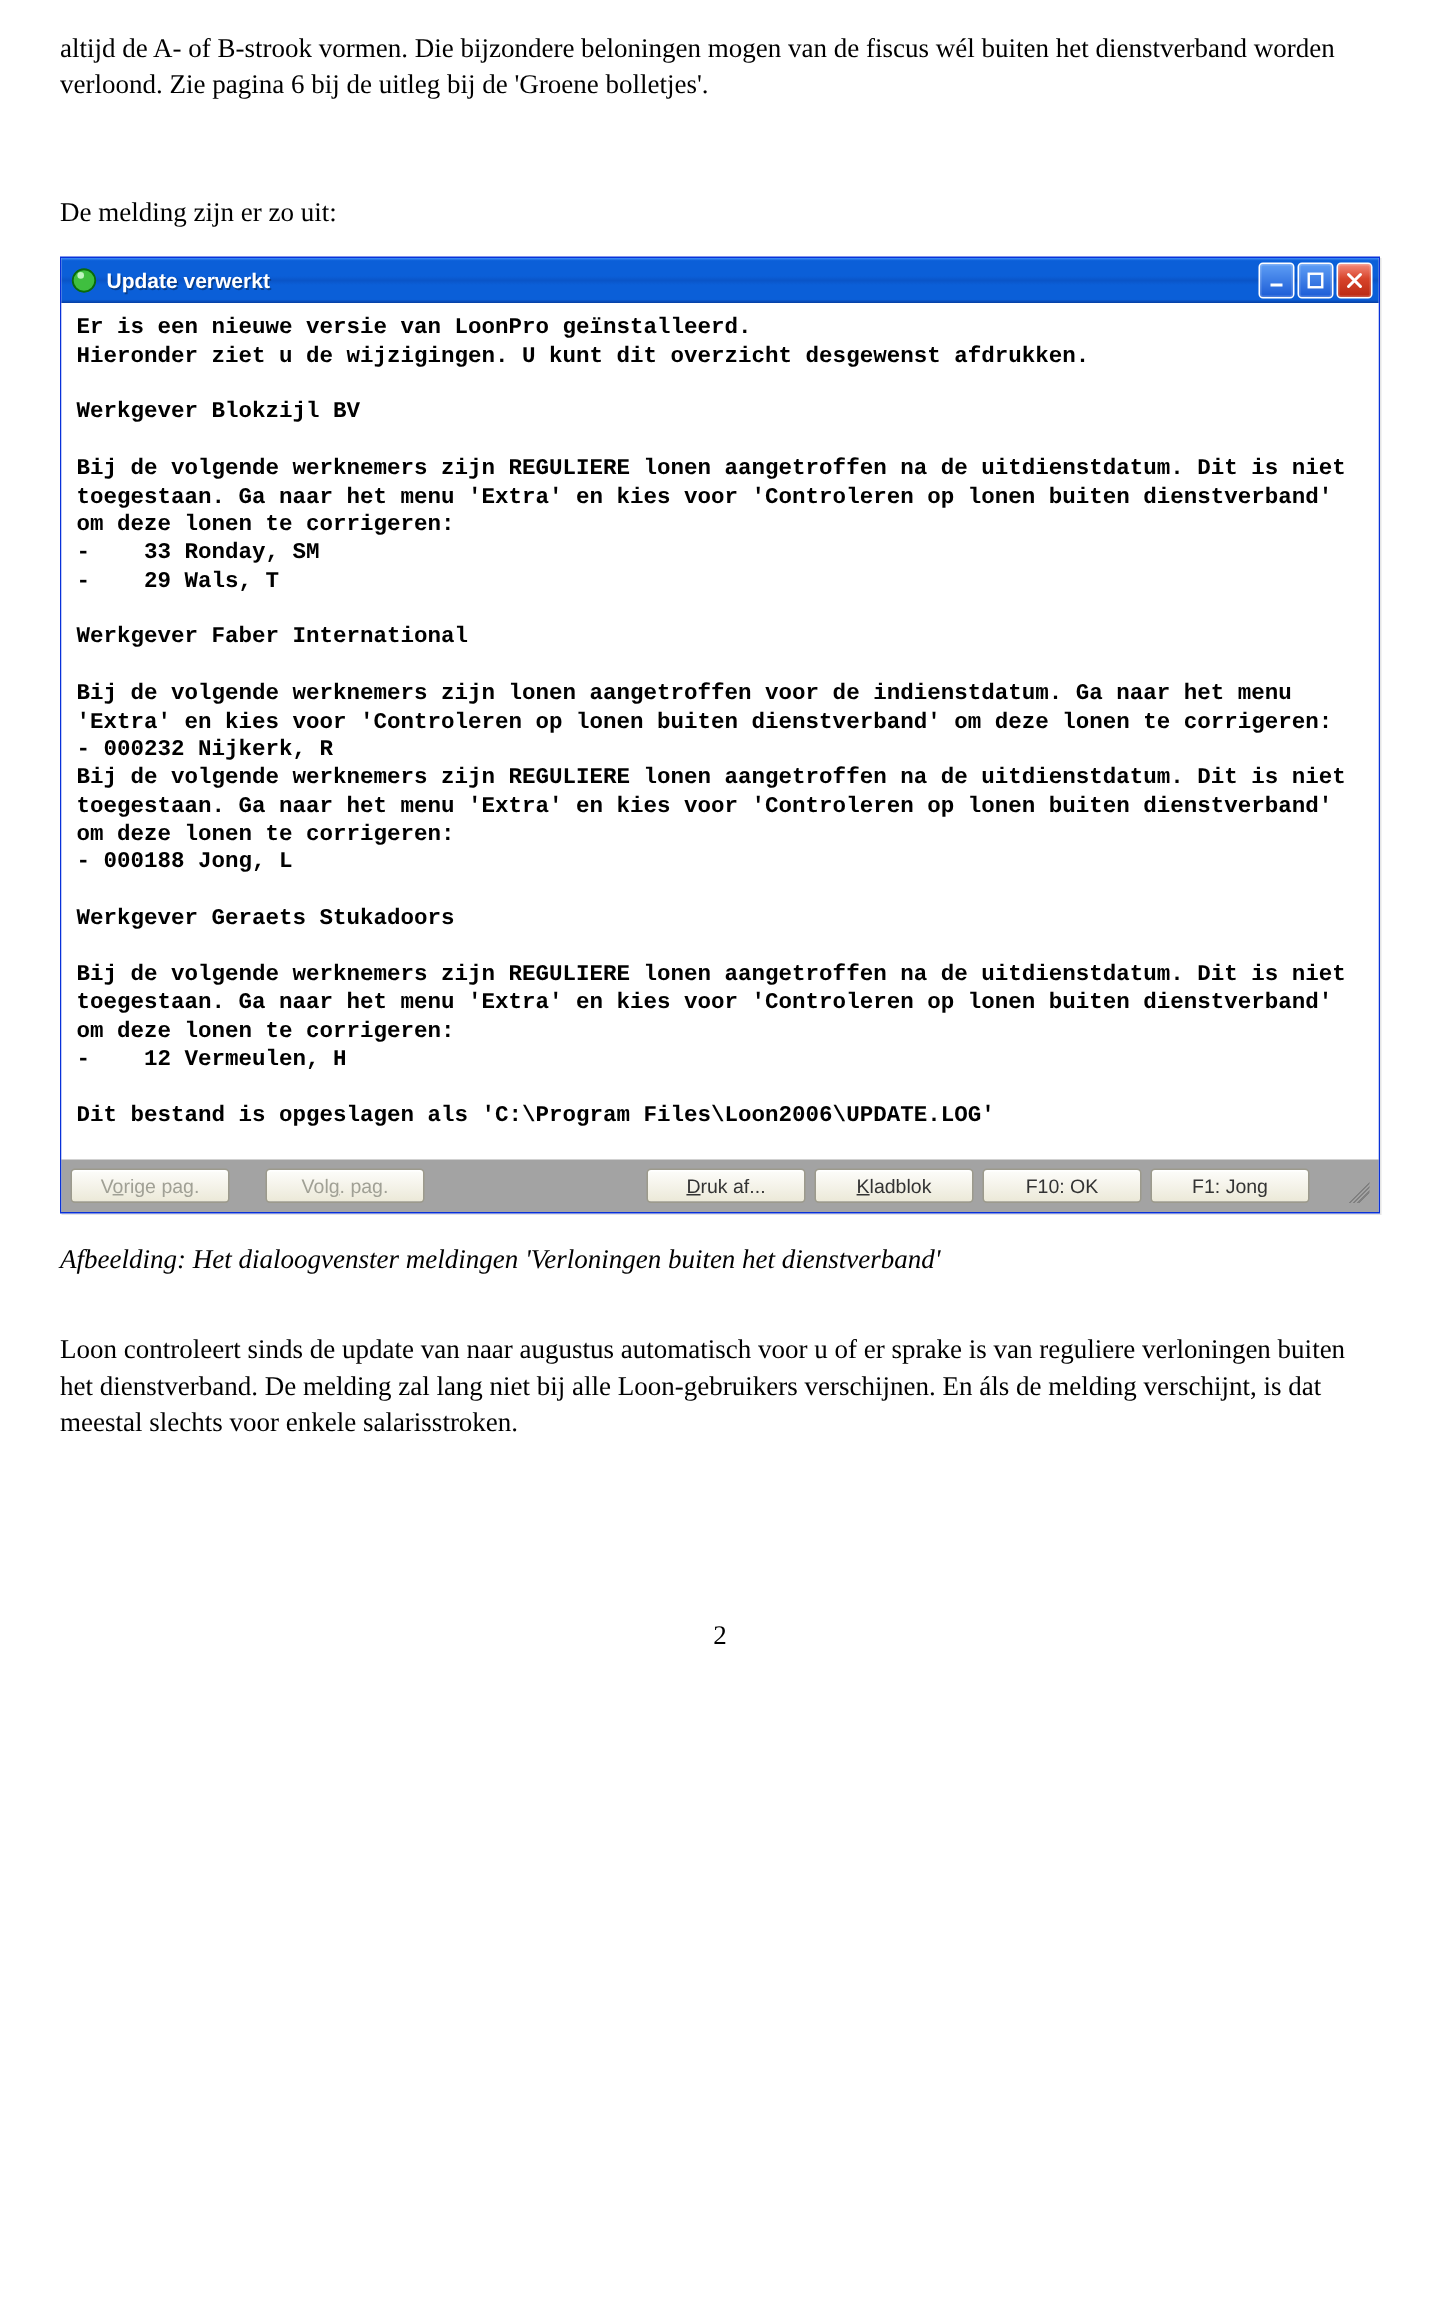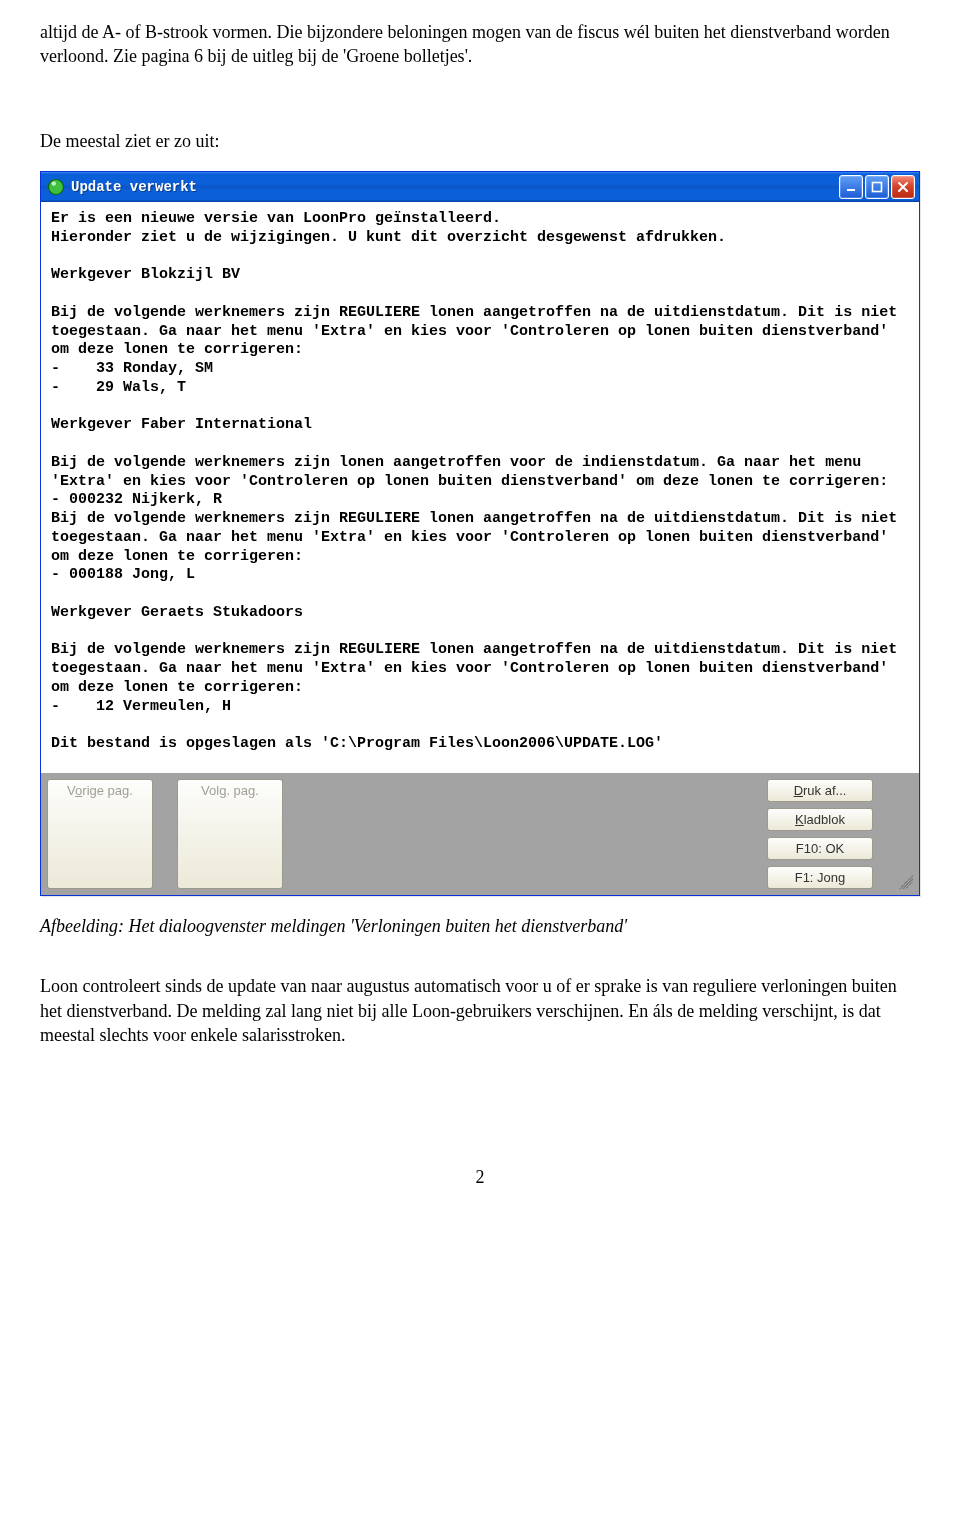--- a/index.html
+++ b/index.html
@@ -35,21 +35,21 @@
     font-family: Tahoma, Arial, sans-serif;
     font-size: 14px;
     font-weight: bold;
   }
   .xp-title-icon {
     width: 18px; height: 18px;
     margin-right: 6px;
     display: inline-block;
   }
   .xp-title-icon svg { width: 18px; height: 18px; display:block; }
-  .xp-title-text { flex: 1; text-shadow: 1px 1px 0 rgba(0,0,0,0.35); font-family: Liberation Mono, monospace; }
+  .xp-title-text { flex: 1; text-shadow: 1px 1px 0 rgba(0,0,0,0.35); }
   .xp-btns { display: flex; gap: 2px; }
   .xp-btn {
     width: 22px; height: 22px;
     border-radius: 3px;
     border: 1px solid #fff;
     background: linear-gradient(to bottom, #5e9ef5, #1c5cd6);
     display: flex; align-items: center; justify-content: center;
     box-shadow: inset 0 0 0 1px rgba(255,255,255,0.2);
   }
   .xp-btn.close {
@@ -83,21 +83,21 @@
     padding: 3px 12px;
     font-family: Tahoma, Arial, sans-serif;
     font-size: 13px;
     color: #333;
     box-shadow: 0 1px 0 #fff inset;
     min-width: 80px;
     text-align: center;
   }
   .xp-button.disabled { color: #a0a095; }
   .xp-button .ul { text-decoration: underline; }
-  .btn-right { margin-left: auto; display:flex; gap:6px;flex-direction:column; }
+  .btn-right { margin-left: auto; display:flex; gap:6px; }
   .resize-grip {
     width: 14px; height: 14px;
     align-self: flex-end;
     margin-left: 2px;
     background:
       linear-gradient(135deg, transparent 0 50%, #808080 50% 55%, transparent 55% 60%, #808080 60% 65%, transparent 65% 70%, #808080 70% 75%, transparent 75%);
   }
 
   .page-num {
     text-align: center;
@@ -108,21 +108,21 @@
 </style>
 </head>
 <body>
 
 <p class="para">altijd de A- of B-strook vormen. Die bijzondere beloningen mogen van de fiscus wél buiten het dienstverband worden verloond. Zie pagina 6 bij de uitleg bij de 'Groene bolletjes'.</p>
 
 <div class="gap"></div>
 
 <p class="para">
   <br>
-  <span>De meestal ziet er zo uit:</span>
+  <span>De melding zijn er zo uit:</span>
 </p>
 
 <div class="xp-window">
   <div class="xp-titlebar">
     <span class="xp-title-icon">
       <svg viewBox="0 0 18 18">
         <circle cx="9" cy="9" r="7.5" fill="#3fbf3f" stroke="#0a6a0a" stroke-width="1.2"></circle>
         <circle cx="6.8" cy="5.6" r="2.2" fill="#bff5bf"></circle>
       </svg>
     </span>

